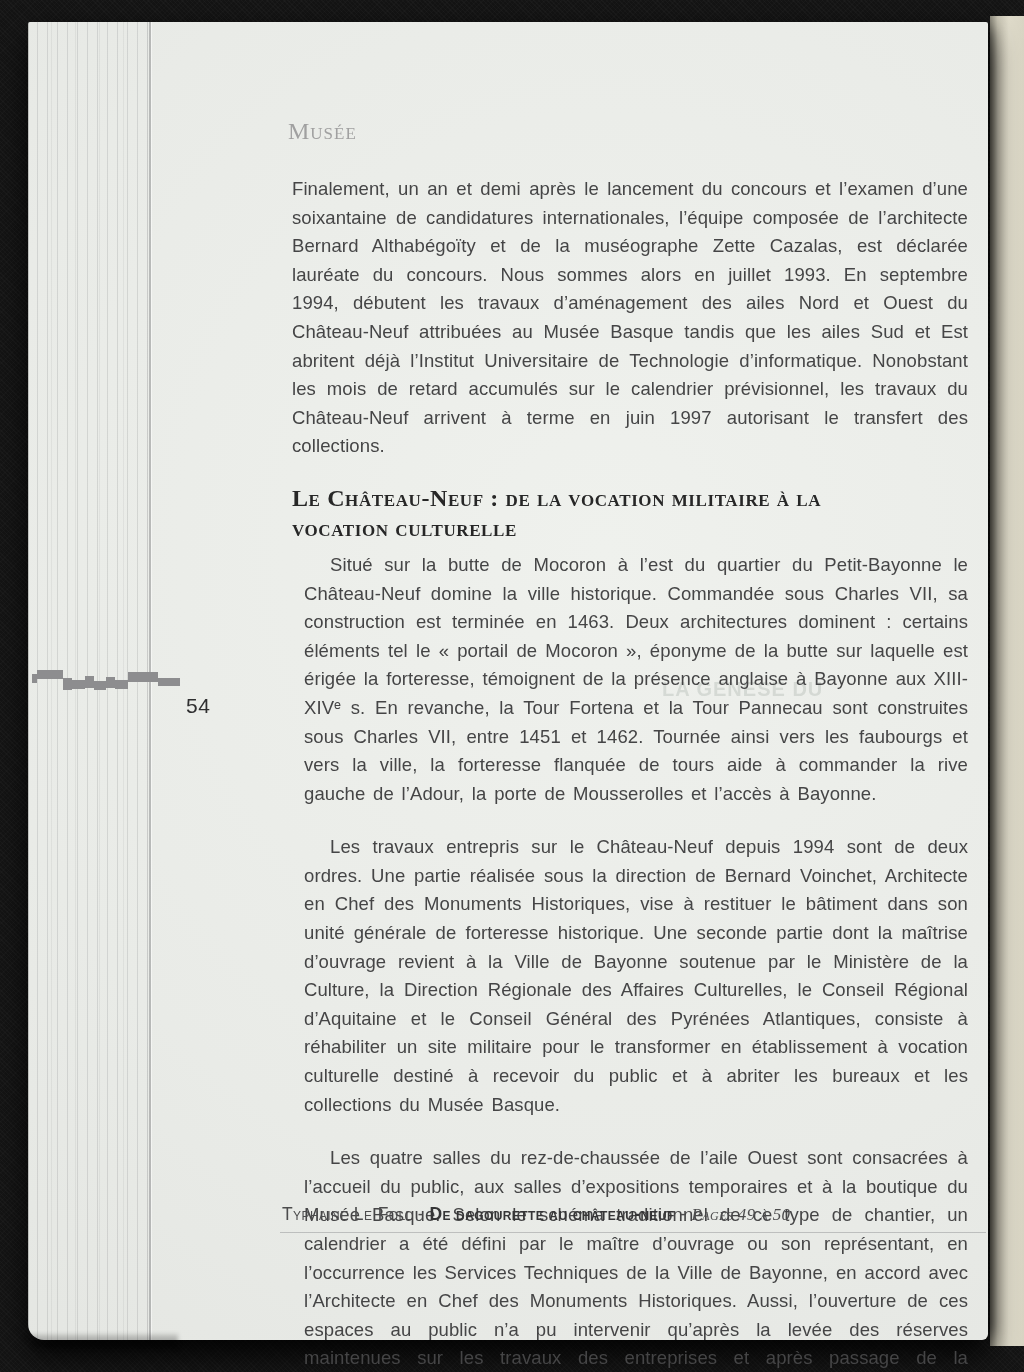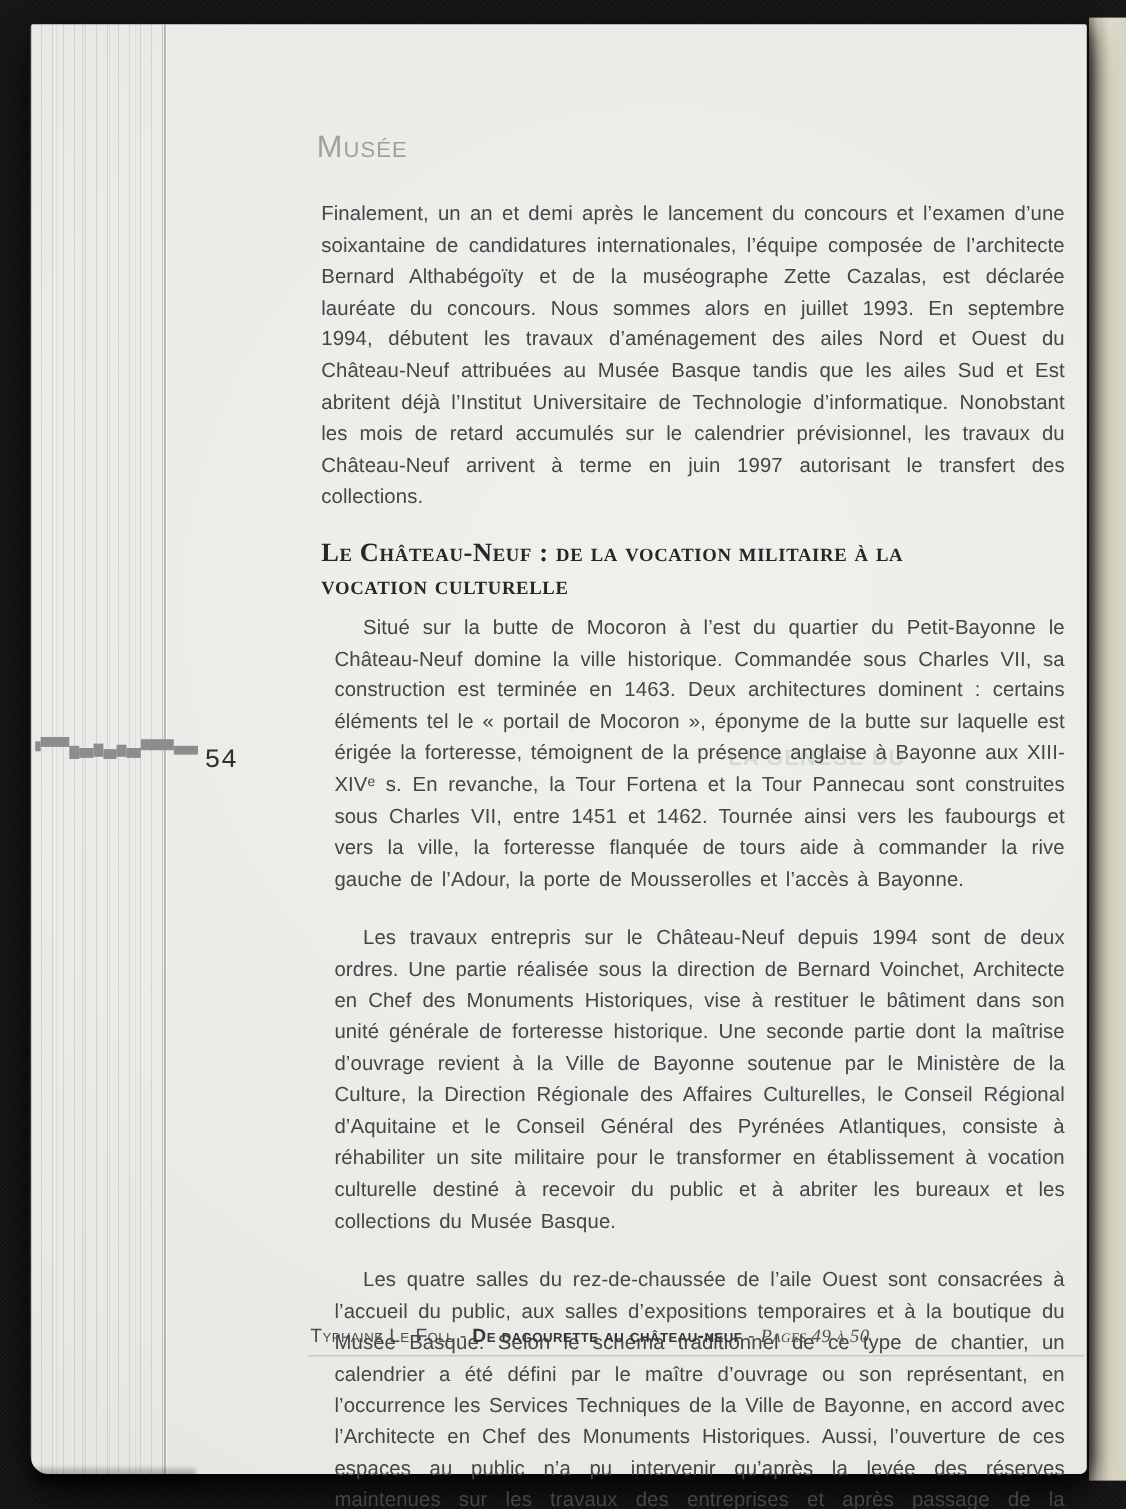--- a/index.html
+++ b/index.html
@@ -51,31 +51,31 @@
   .seg:nth-child(2){width:26px;height:9px;margin-top:4px;}
   .seg:nth-child(3){width:9px;height:12px;margin-top:12px;}
   .seg:nth-child(4){width:13px;height:9px;margin-top:14px;}
   .seg:nth-child(5){width:9px;height:12px;margin-top:10px;}
   .seg:nth-child(6){width:12px;height:9px;margin-top:15px;}
   .seg:nth-child(7){width:9px;height:11px;margin-top:11px;}
   .seg:nth-child(8){width:13px;height:9px;margin-top:14px;}
   .seg:nth-child(9){width:30px;height:10px;margin-top:6px;}
   .seg:nth-child(10){width:22px;height:8px;margin-top:12px;}
   .page-number{
-    position:absolute; left:158px; top:656px;
-    font-size:24px; color:#2f2f30; letter-spacing:0.5px;font-family:Liberation Mono, monospace;
+    position:absolute; left:158px; top:672px;
+    font-size:21px; color:#2f2f30; letter-spacing:0.5px;
   }
 
   
   .text-column{
     position:absolute; left:264px; top:0; width:676px; color:#454546;
   }
   .running-header{
     margin:96px 0 30px -4px;
-    font-variant:small-caps; font-size:28px; color:#a0a0a0; letter-spacing:1px;
+    font-variant:small-caps; font-size:24px; color:#a0a0a0; letter-spacing:1px;font-family:Liberation Serif, serif;
   }
   .body-par{
     margin:0; font-size:18.5px; line-height:28.6px;
     text-align:justify; word-spacing:2.5px; letter-spacing:0.1px;
   }
   .indent{ text-indent:26px;margin-left:12px; }
   .gap{ margin-top:25px; }
   .section-heading{
     margin:22px 0 8px 0; max-width:610px;
     font-family:"Liberation Serif", serif; font-weight:bold;

